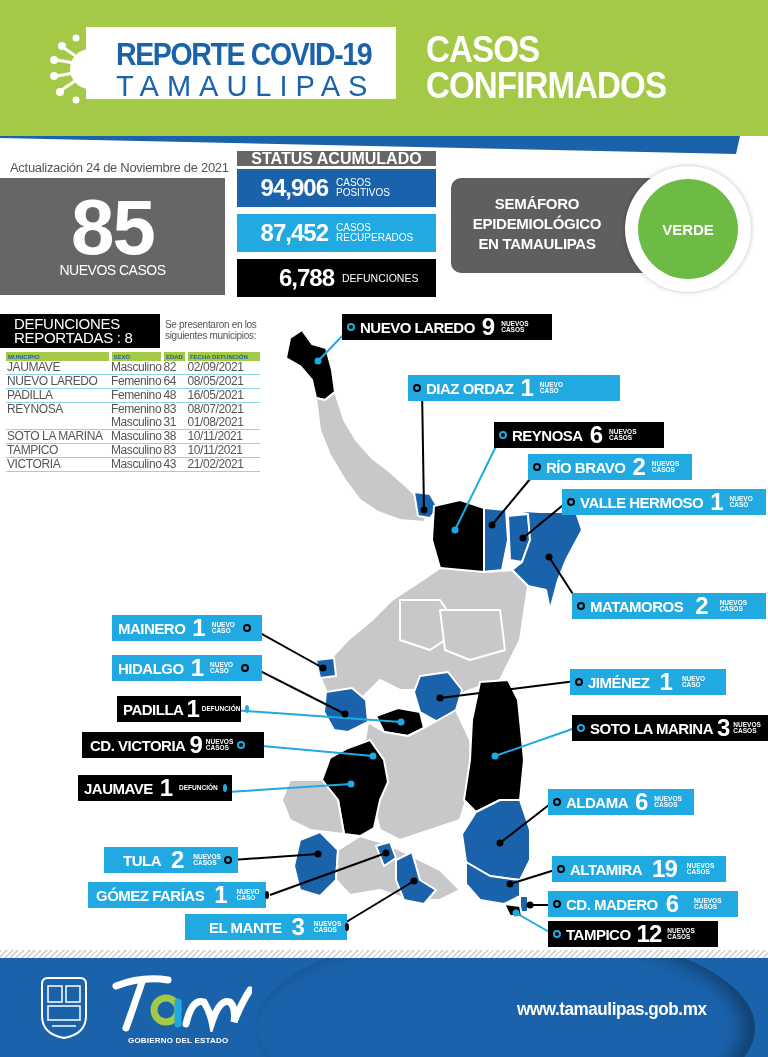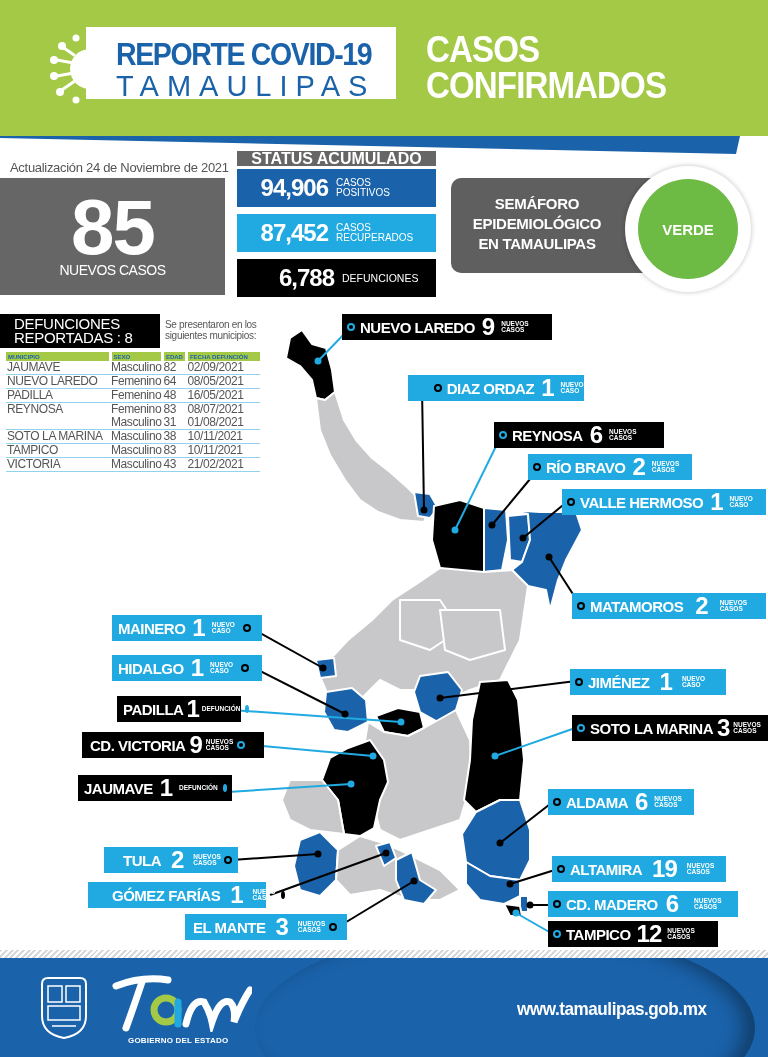--- a/index.html
+++ b/index.html
@@ -300,21 +300,21 @@
     <circle cx="516" cy="913" r="3.5" fill="#20aae1"></circle>
   </g>
 </svg>
 
 <div class="mlabel black" style="left:342px;top:314px;width:210px;">
   <span class="dot-ring"></span>
   <span class="name">NUEVO LAREDO</span>
   <span class="count">9</span>
   <span class="unit"><span>NUEVOS</span><br><span>CASOS</span></span>
 </div>
-<div class="mlabel blue" style="left:408px;top:375px;width:176px;padding-left:21px;">
+<div class="mlabel blue" style="left:408px;top:375px;width:212px;">
   <span class="dot-ring"></span>
   <span class="name">DIAZ ORDAZ</span>
   <span class="count">1</span>
   <span class="unit"><span>NUEVO</span><br><span>CASO</span></span>
 </div>
 <div class="mlabel black" style="left:494px;top:422px;width:170px;">
   <span class="dot-ring"></span>
   <span class="name">REYNOSA</span>
   <span class="count">6</span>
   <span class="unit"><span>NUEVOS</span><br><span>CASOS</span></span>
@@ -387,27 +387,27 @@
   <span class="count">6</span>
   <span class="unit"><span>NUEVOS</span><br><span>CASOS</span></span>
 </div>
 
 <div class="mlabel blue" style="left:104px;top:847px;width:134px;padding-left:19px;">
   <span class="name">TULA</span>
   <span class="count" style="margin:0 10px">2</span>
   <span class="unit"><span>NUEVOS</span><br><span>CASOS</span></span>
   <span class="dot-ring"></span>
 </div>
-<div class="mlabel blue" style="left:88px;top:882px;width:178px;padding-left:24px;">
+<div class="mlabel blue" style="left:88px;top:882px;width:178px;padding-left:8px;">
   <span class="name">GÓMEZ FARÍAS</span>
   <span class="count" style="margin:0 10px">1</span>
   <span class="unit"><span>NUEVO</span><br><span>CASO</span></span>
   <span class="dot-ring"></span>
 </div>
-<div class="mlabel blue" style="left:185px;top:914px;width:162px;padding-left:8px;">
+<div class="mlabel blue" style="left:185px;top:914px;width:162px;padding-left:24px;">
   <span class="name">EL MANTE</span>
   <span class="count" style="margin:0 10px">3</span>
   <span class="unit"><span>NUEVOS</span><br><span>CASOS</span></span>
   <span class="dot-ring"></span>
 </div>
 
 <div class="mlabel blue" style="left:552px;top:856px;width:174px;">
   <span class="dot-ring"></span>
   <span class="name">ALTAMIRA</span>
   <span class="count" style="margin:0 10px">19</span>

